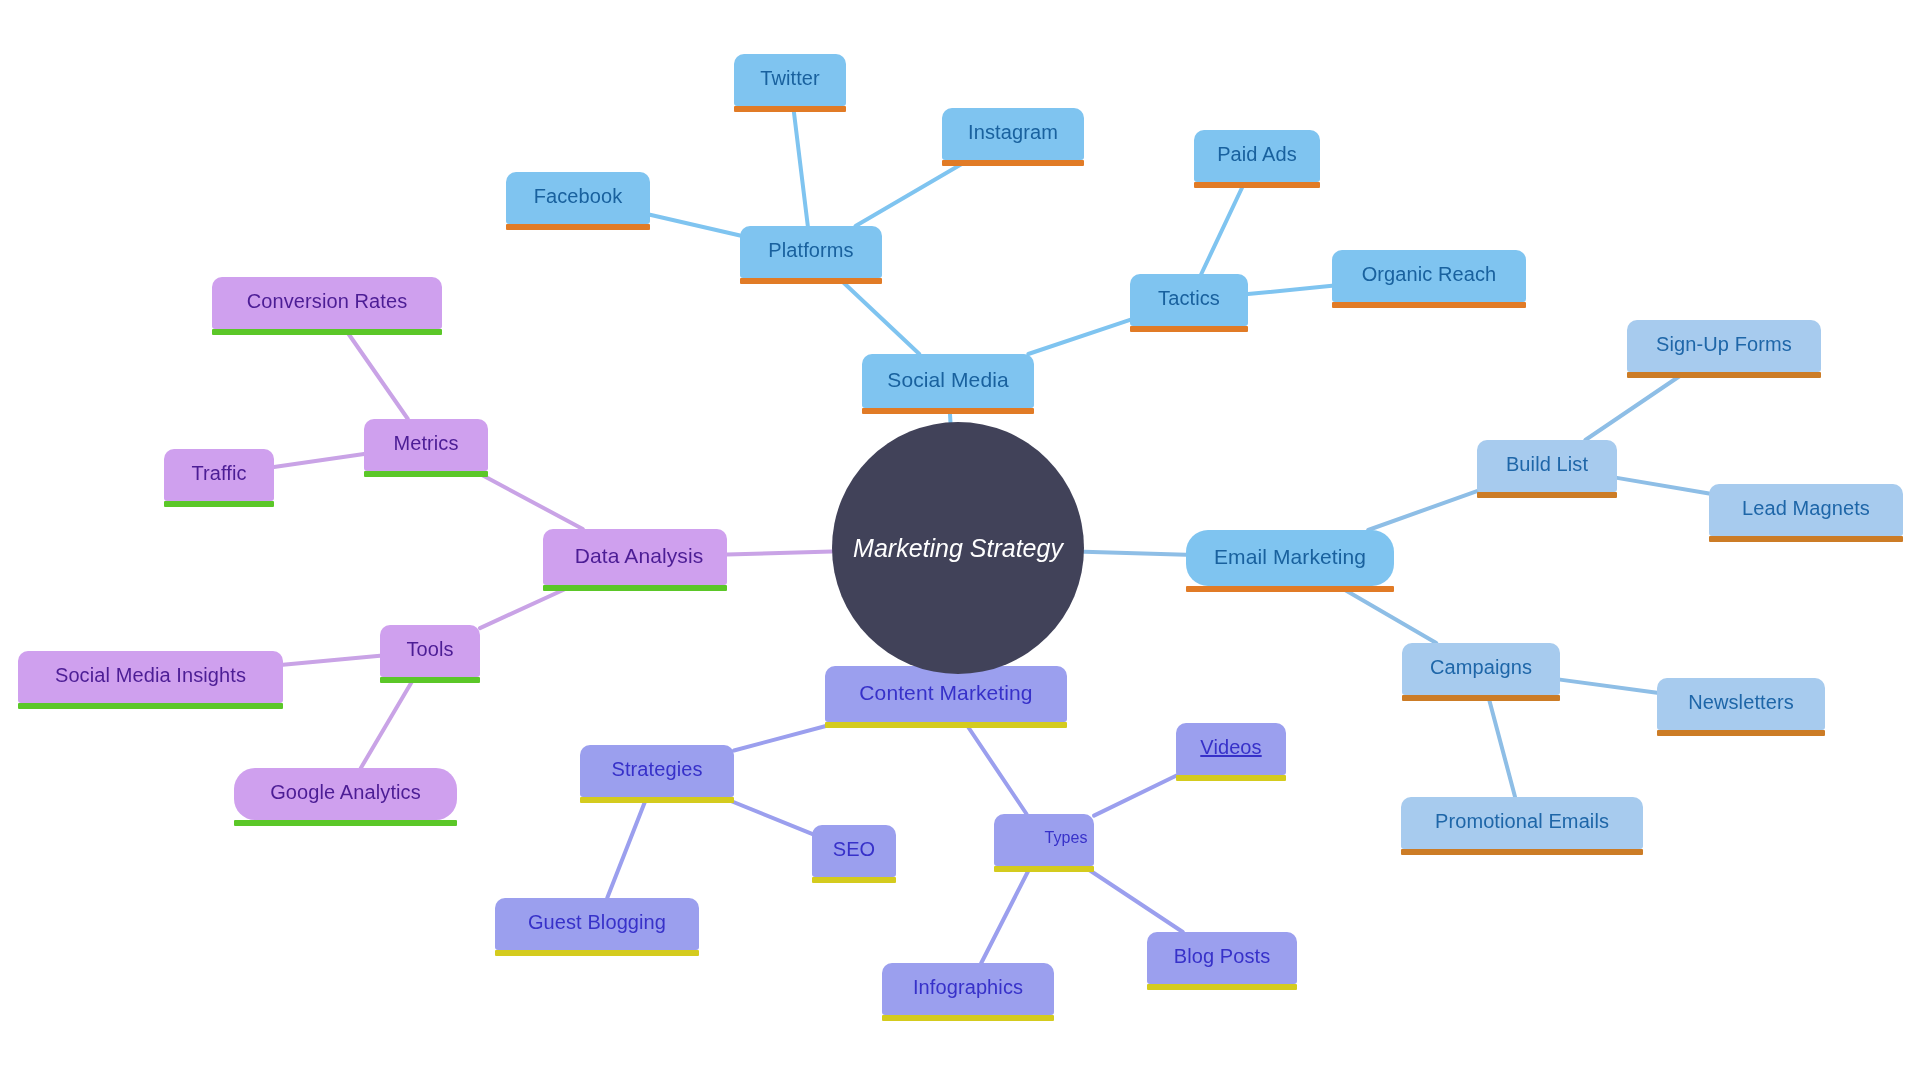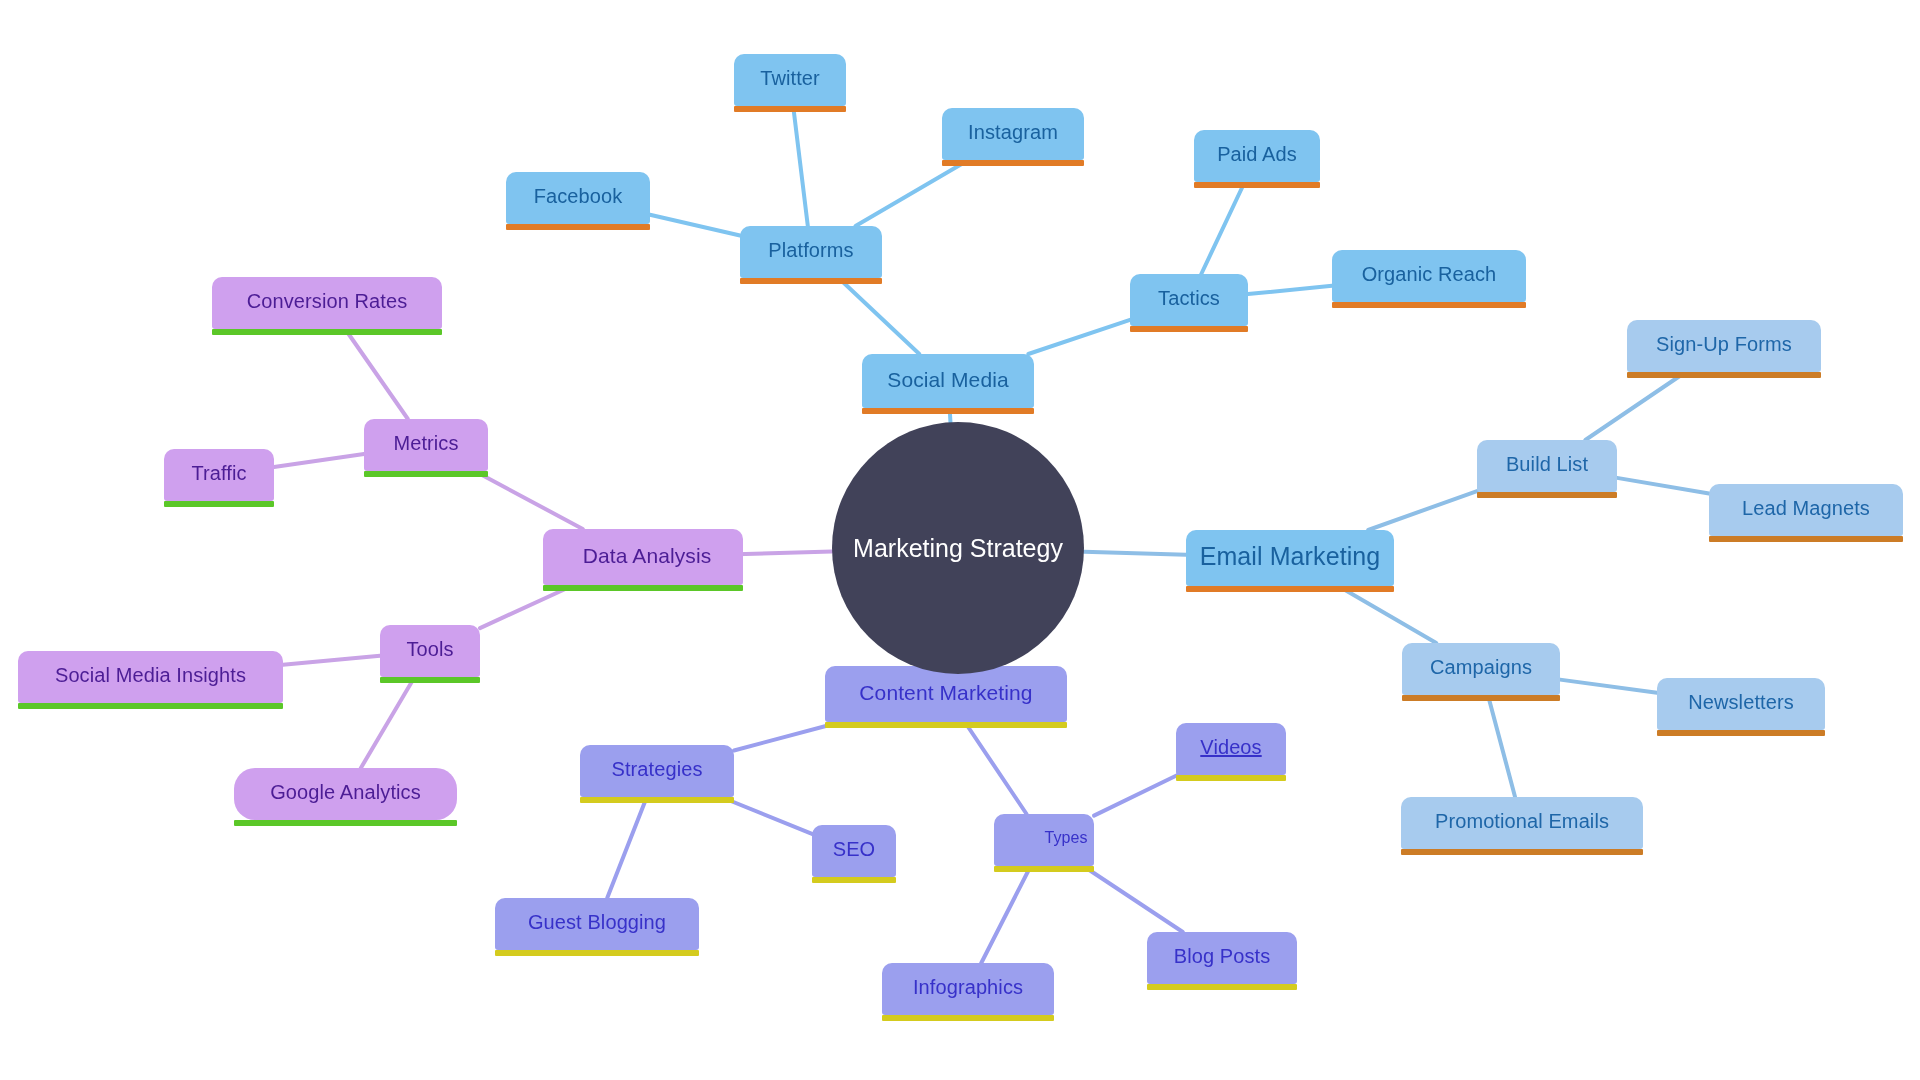--- a/index.html
+++ b/index.html
@@ -74,20 +74,21 @@
   .hub {
     position:absolute;
     border-radius:50%;
     background:#414259;
     color:#ffffff;
     display:flex;
     align-items:center;
     justify-content:center;
     font-size:25px;
     z-index:6;
+    font-style:italic;
   }
 </style>
 </head>
 <body>
 
 <div id="canvas">
   <svg id="edges" viewBox="0 0 1920 1080" preserveAspectRatio="none">
       <line x1="950.4685802298417" y1="422.22528983835554" x2="949.6167664670659" y2="408" stroke="#7FC4F0" stroke-width="4" stroke-linecap="round"></line>
       <line x1="919.3255813953489" y1="354" x2="838.6124031007752" y2="278" stroke="#7FC4F0" stroke-width="4" stroke-linecap="round"></line>
       <line x1="740" y1="235.5450643776824" x2="650" y2="214.68669527896995" stroke="#7FC4F0" stroke-width="4" stroke-linecap="round"></line>
@@ -136,42 +137,42 @@
       </div>
       <div class="node fam-blue" style="left: 1130px; top: 274px; width: 118px; height: 52px; font-size: 20px;">
         <span class="node-label">Tactics</span>
       </div>
       <div class="node fam-blue" style="left: 1194px; top: 130px; width: 126px; height: 52px; font-size: 20px;">
         <span class="node-label">Paid Ads</span>
       </div>
       <div class="node fam-blue" style="left: 1332px; top: 250px; width: 194px; height: 52px; font-size: 20px;">
         <span class="node-label">Organic Reach</span>
       </div>
-      <div class="node fam-blue" style="left: 1186px; top: 530px; width: 208px; height: 56px; font-size: 25px;">
+      <div class="node fam-blue" style="left: 1186px; top: 530px; width: 208px; height: 56px; font-size: 21px; border-radius: 22px;">
         <span class="node-label">Email Marketing</span>
       </div>
       <div class="node fam-softblue" style="left: 1477px; top: 440px; width: 140px; height: 52px; font-size: 20px;">
         <span class="node-label">Build List</span>
       </div>
       <div class="node fam-softblue" style="left: 1627px; top: 320px; width: 194px; height: 52px; font-size: 20px;">
         <span class="node-label">Sign-Up Forms</span>
       </div>
       <div class="node fam-softblue" style="left: 1709px; top: 484px; width: 194px; height: 52px; font-size: 20px;">
         <span class="node-label">Lead Magnets</span>
       </div>
       <div class="node fam-softblue" style="left: 1402px; top: 643px; width: 158px; height: 52px; font-size: 20px;">
         <span class="node-label">Campaigns</span>
       </div>
       <div class="node fam-softblue" style="left: 1657px; top: 678px; width: 168px; height: 52px; font-size: 20px;">
         <span class="node-label">Newsletters</span>
       </div>
       <div class="node fam-softblue" style="left: 1401px; top: 797px; width: 242px; height: 52px; font-size: 20px;">
         <span class="node-label">Promotional Emails</span>
       </div>
-      <div class="node fam-purple" style="left: 543px; top: 529px; width: 200px; height: 56px; font-size: 21px; padding-left: 8px;">
+      <div class="node fam-purple" style="left: 543px; top: 529px; width: 184px; height: 56px; font-size: 21px; padding-left: 8px;">
         <span class="node-label">Data Analysis</span>
       </div>
       <div class="node fam-purple" style="left: 364px; top: 419px; width: 124px; height: 52px; font-size: 20px;">
         <span class="node-label">Metrics</span>
       </div>
       <div class="node fam-purple" style="left: 212px; top: 277px; width: 230px; height: 52px; font-size: 20px;">
         <span class="node-label">Conversion Rates</span>
       </div>
       <div class="node fam-purple" style="left: 164px; top: 449px; width: 110px; height: 52px; font-size: 20px;">
         <span class="node-label">Traffic</span>

